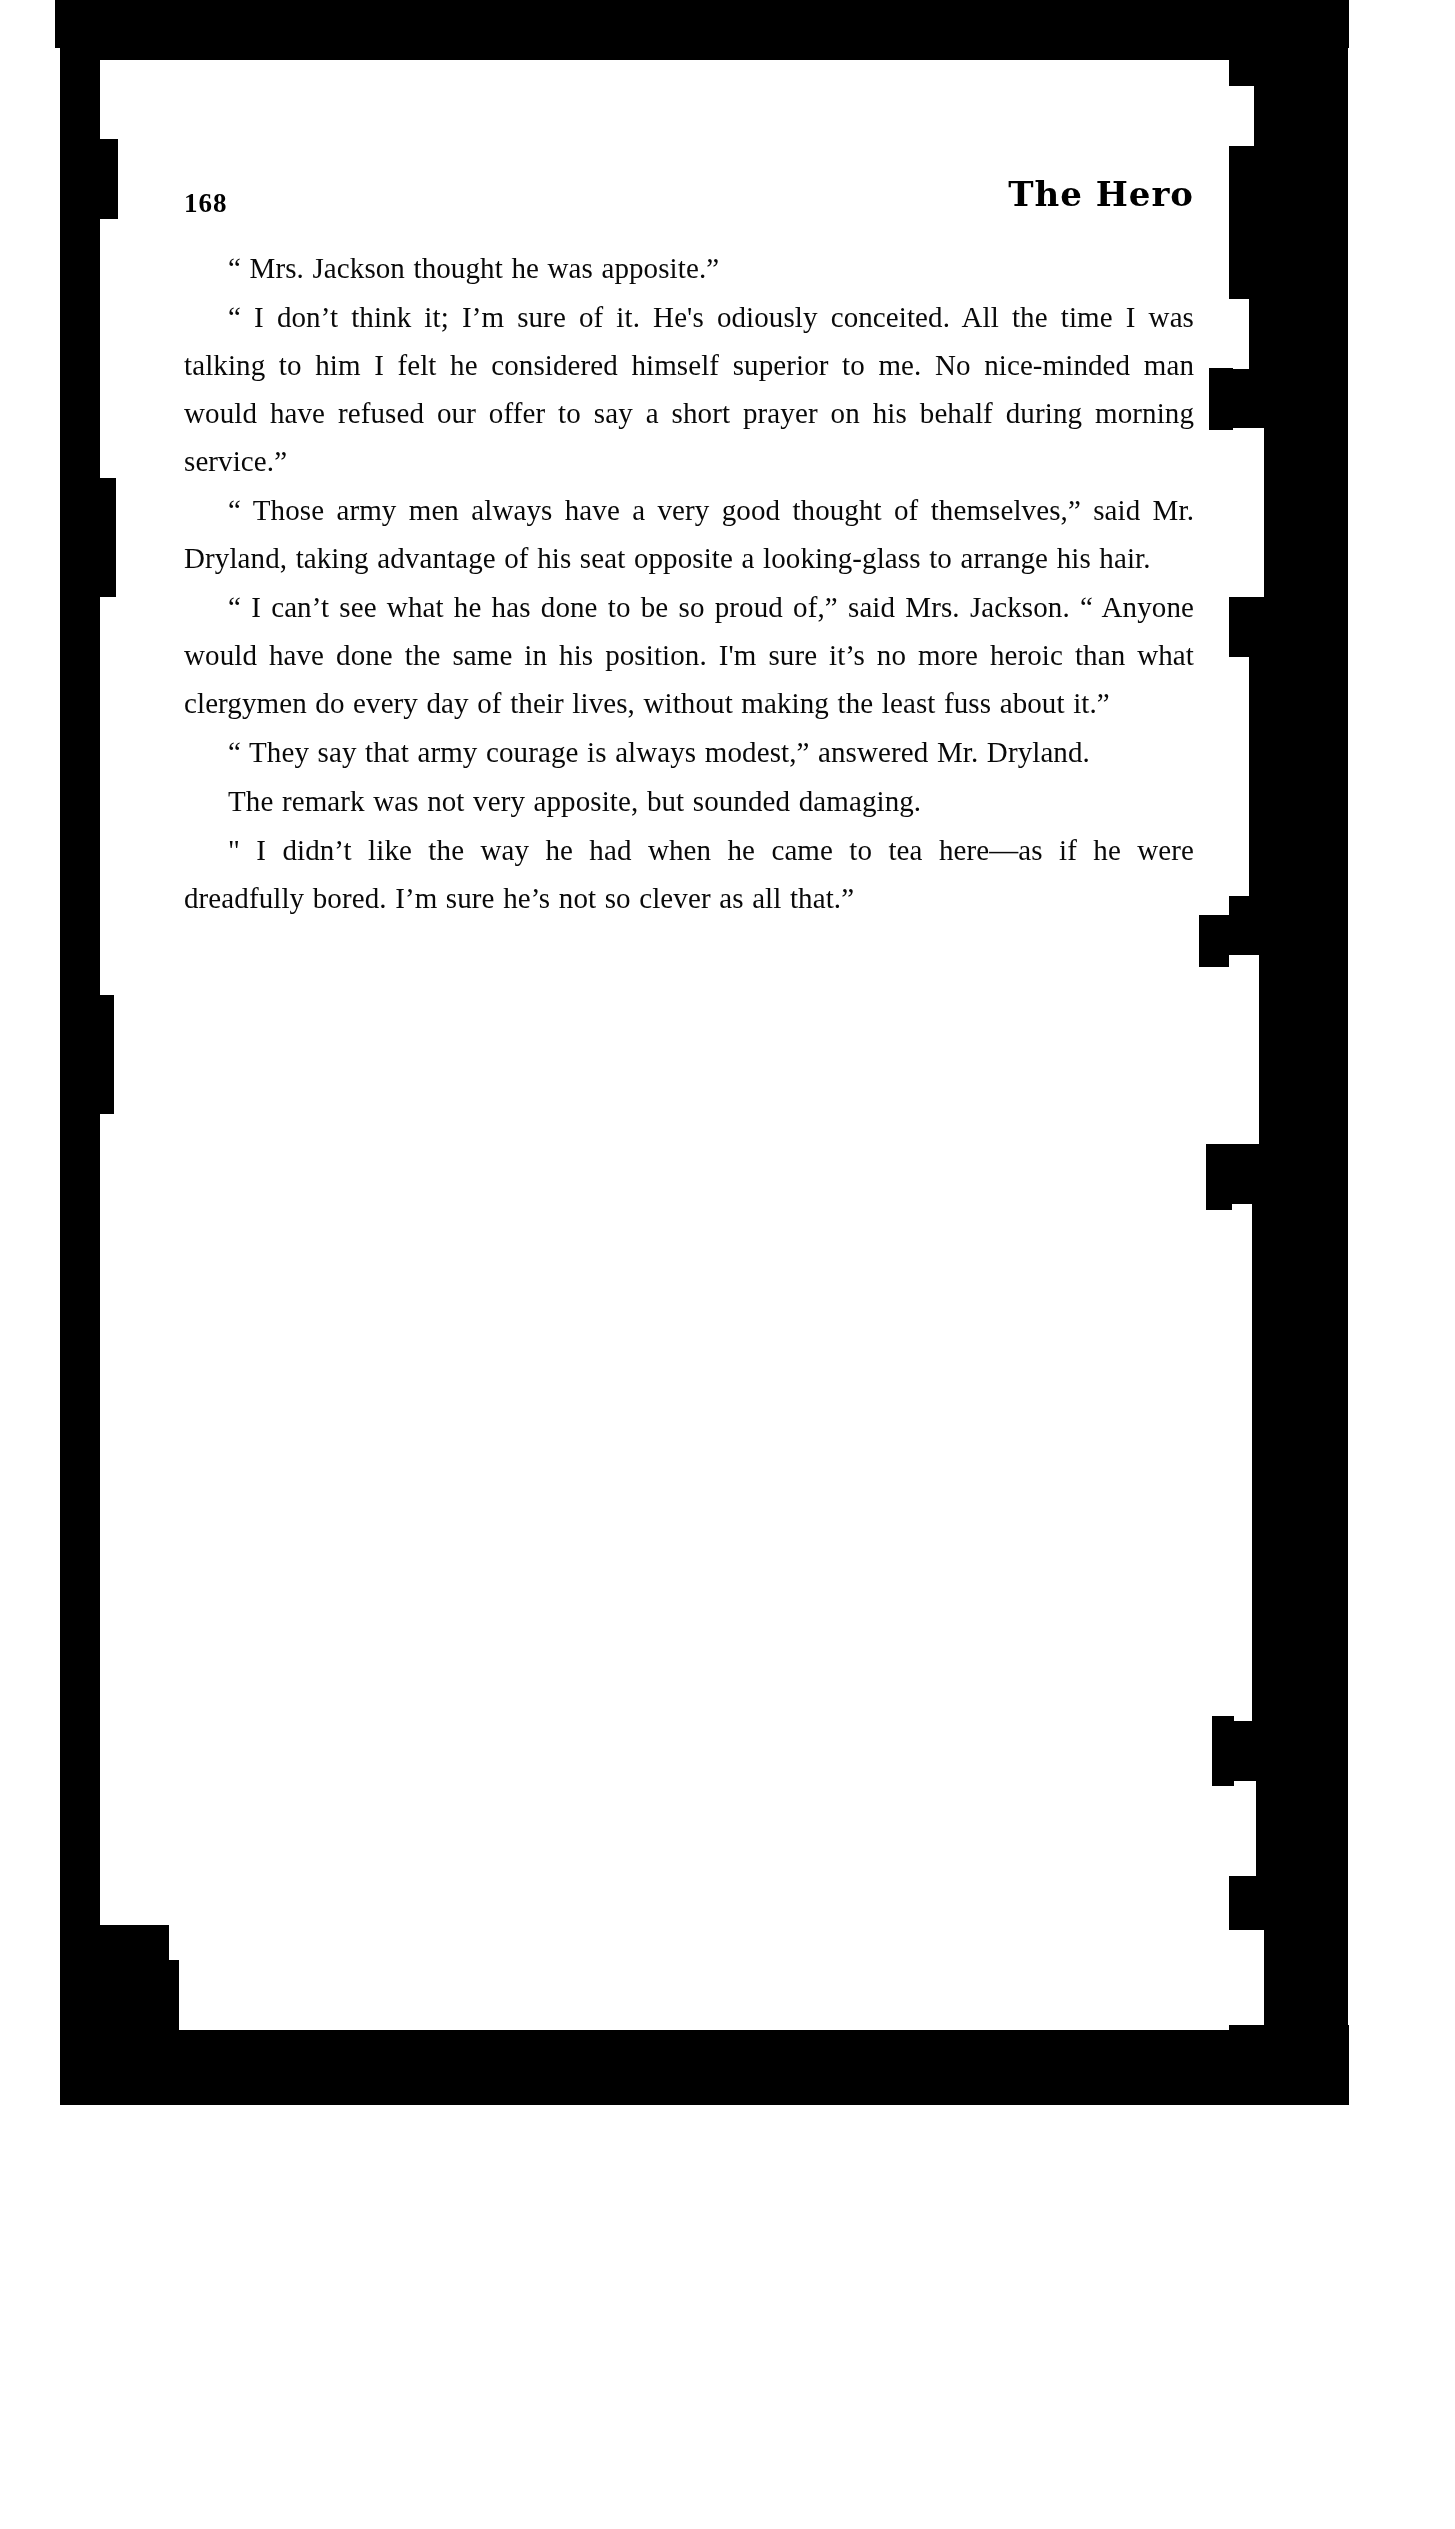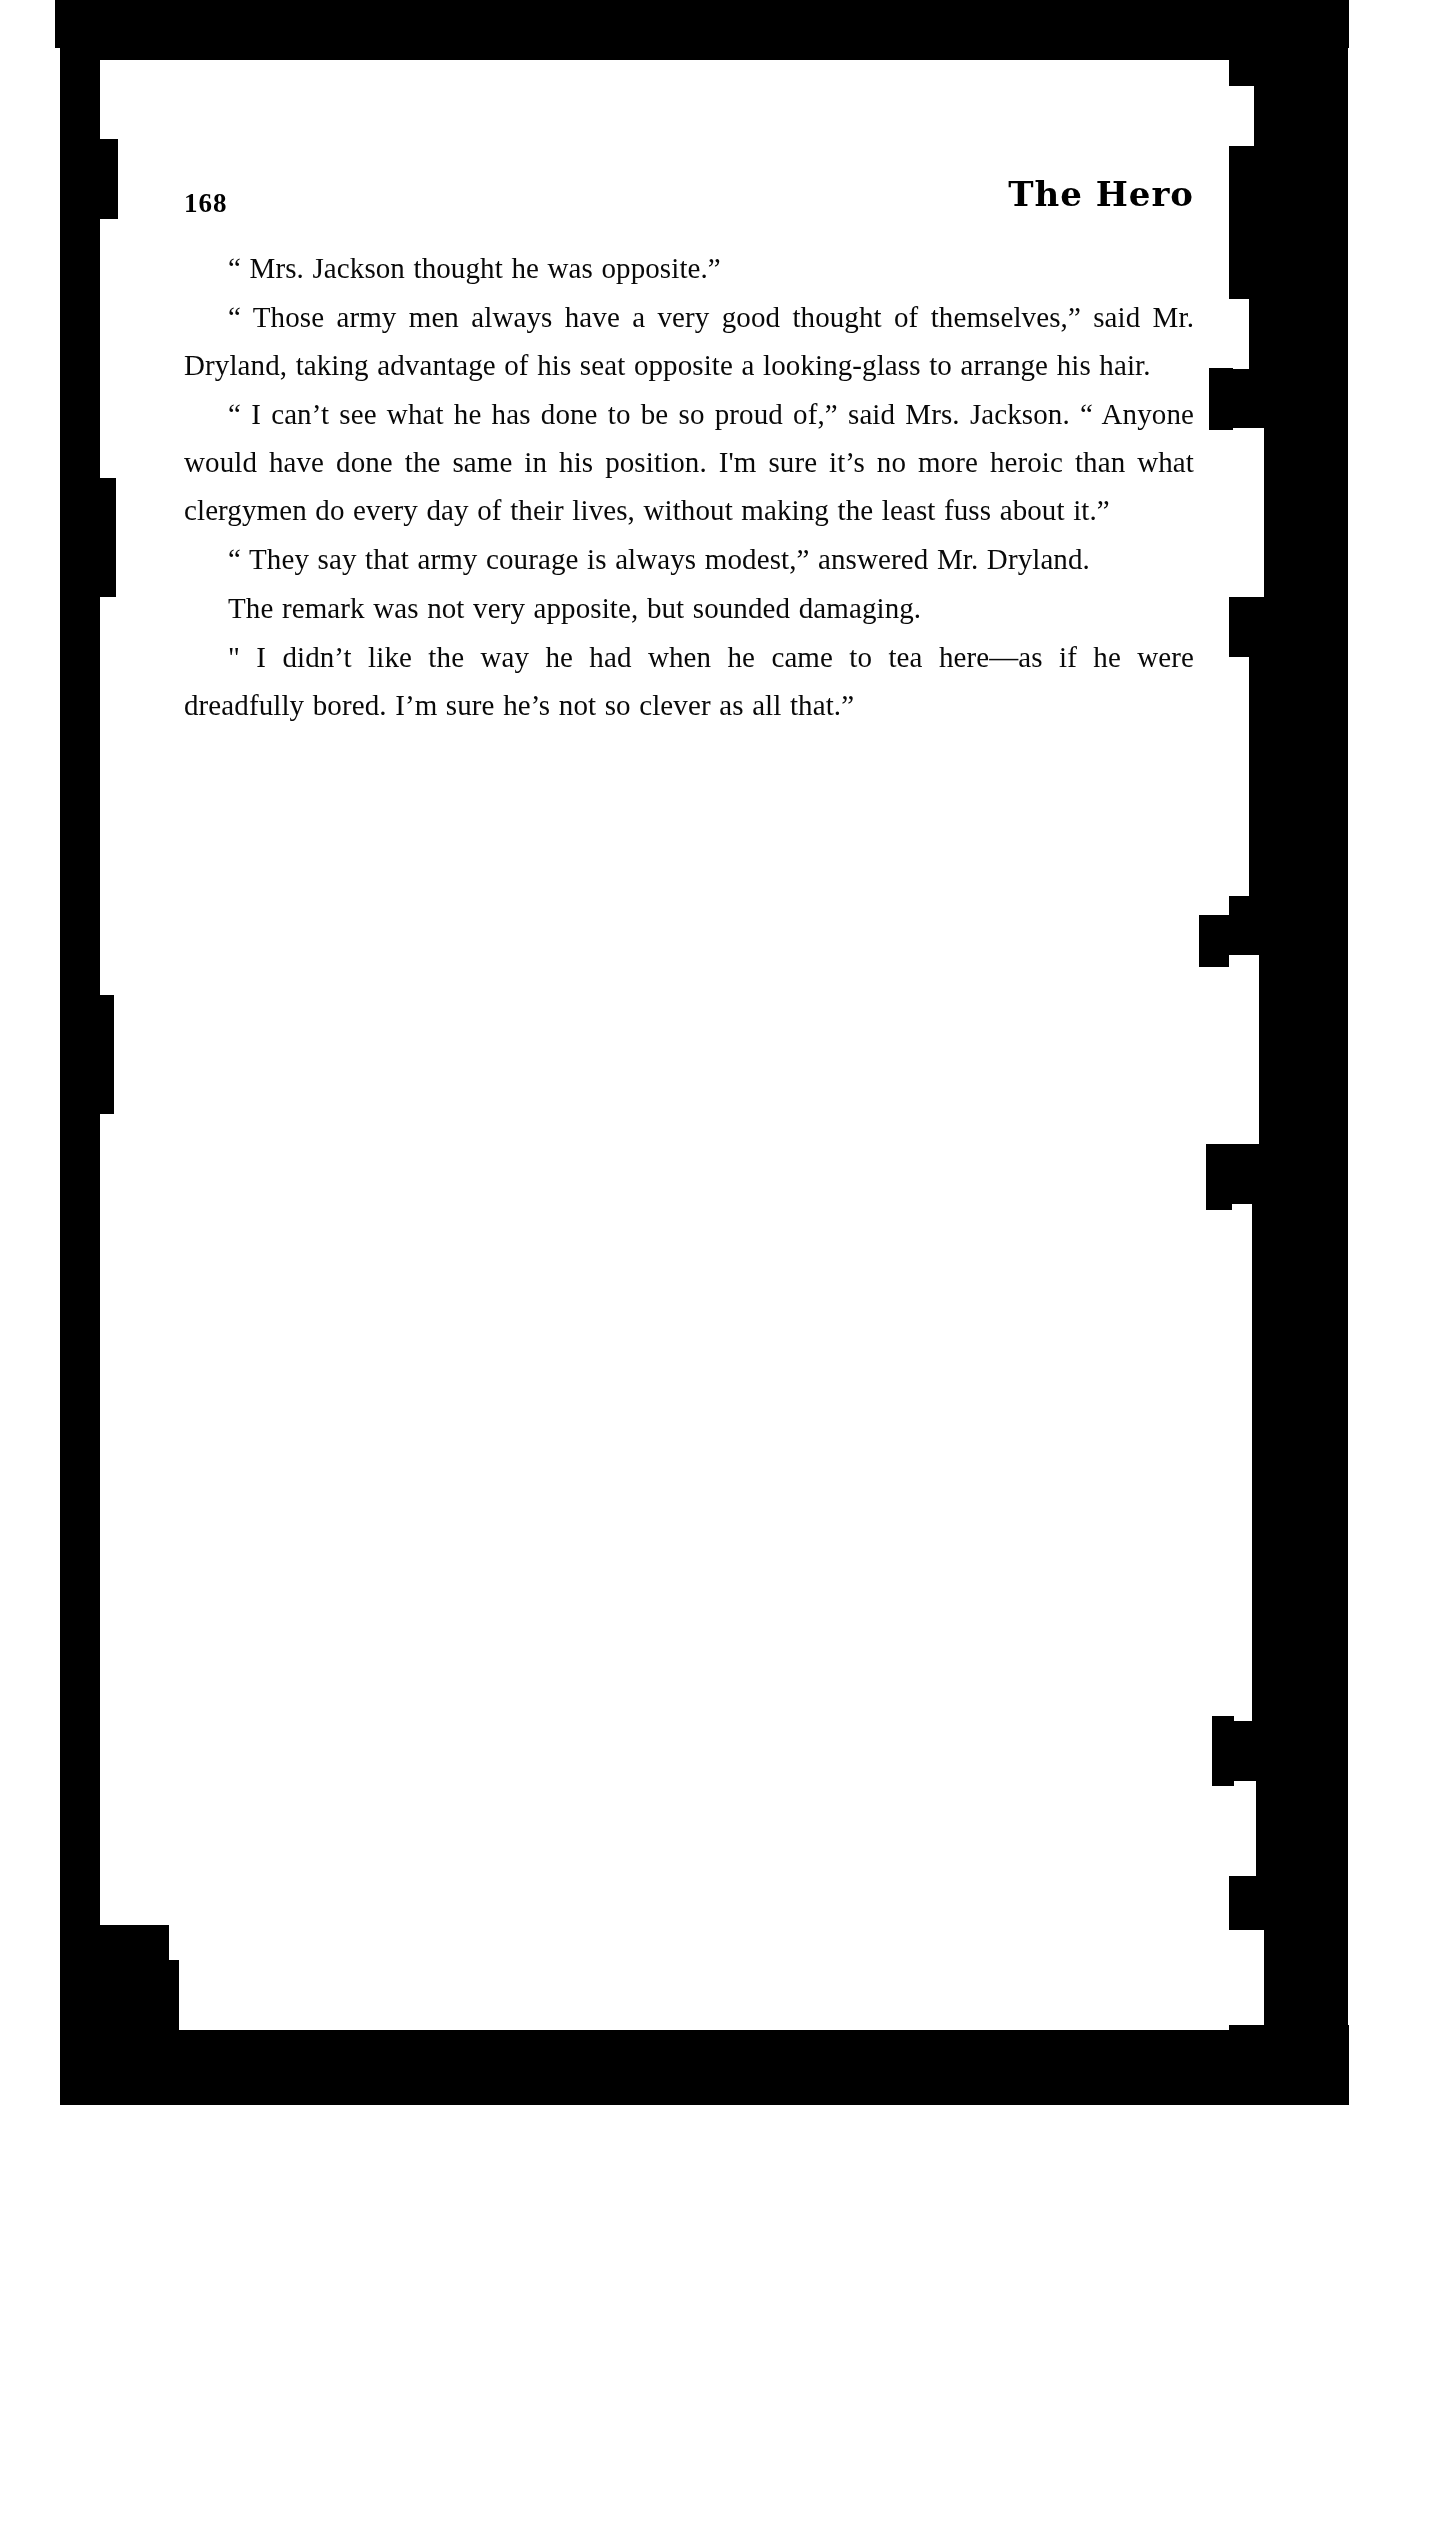--- a/index.html
+++ b/index.html
@@ -201,21 +201,22 @@
   <div class="bite" style="left:169px; top:1925px; width:109px; height:35px;"></div>
   <div class="tooth" style="left:1154px; top:2075px; width:70px; height:28px;"></div>
 
   <div id="text-column">
 
     <div class="header-row">
       <div id="folio">168</div>
       <div id="running-title">The Hero</div>
     </div>
 
-    <p class="para">“ Mrs. Jackson thought he was opposite.”</p>
+    <p class="para">“ Mrs. Jackson thought he was apposite.”</p>
+    <p class="para">“ I don’t think it; I’m sure of it.  He's odiously conceited.  All the time I was talking to him I felt he considered himself superior to me.  No nice-minded man would have refused our offer to say a short prayer on his behalf during morning service.”</p>
     <p class="para">“ Those army men always have a very good thought of themselves,” said Mr. Dryland, taking advantage of his seat opposite a looking-glass to arrange his hair.</p>
     <p class="para">“ I can’t see what he has done to be so proud of,” said Mrs. Jackson.  “ Anyone would have done the same in his position.  I'm sure it’s no more heroic than what clergymen do every day of their lives, without making the least fuss about it.”</p>
     <p class="para">“ They say that army courage is always modest,” answered Mr. Dryland.</p>
     <p class="para">The remark was not very apposite, but sounded damaging.</p>
     <p class="para">" I didn’t like the way he had when he came to tea here—as if he were dreadfully bored.  I’m sure he’s not so clever as all that.”</p>
 
   </div>
 </div>
 
 

